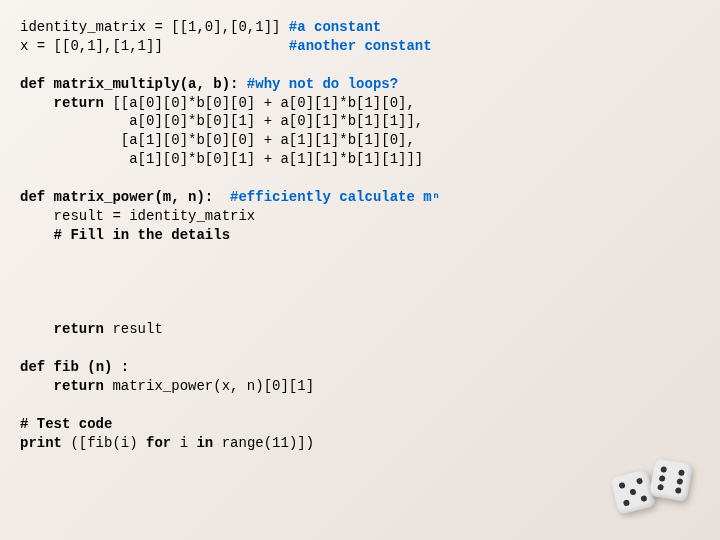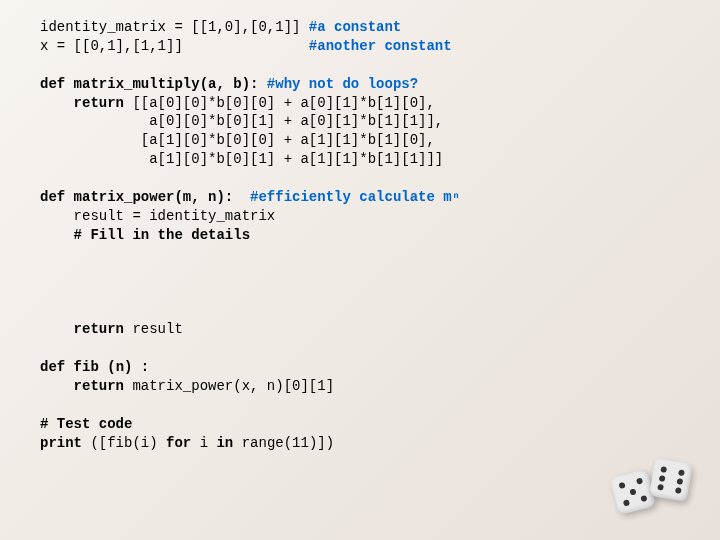--- a/index.html
+++ b/index.html
@@ -9,21 +9,21 @@
     height: 540px;
     font-family: "Courier New", Courier, monospace;
     font-size: 14px;
     line-height: 1.35;
     background: linear-gradient(135deg, #f8f4f0 0%, #eee8e2 60%, #e8e0da 100%);
     position: relative;
     overflow: hidden;
     color: #000;
   }
   .slide {
-    padding: 18px 20px 20px 40px;
+    padding: 18px 20px 20px 20px;
     white-space: pre;
   }
   .kw { font-weight: bold; }
   .cm { color: #0066cc; font-weight: bold; }
   .dice {
     position: absolute;
     right: 20px;
     bottom: 18px;
     width: 90px;
     height: 65px;

